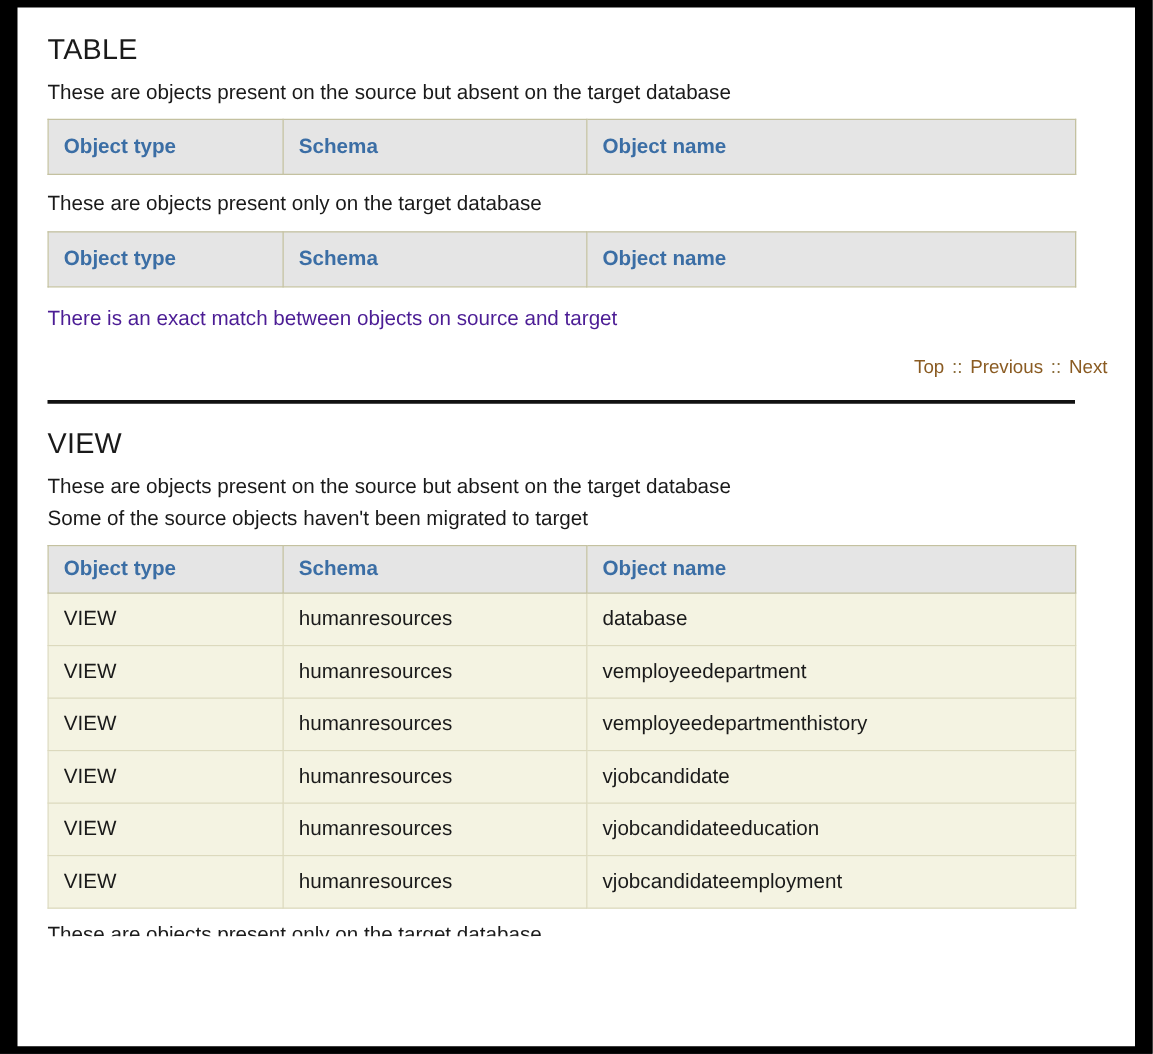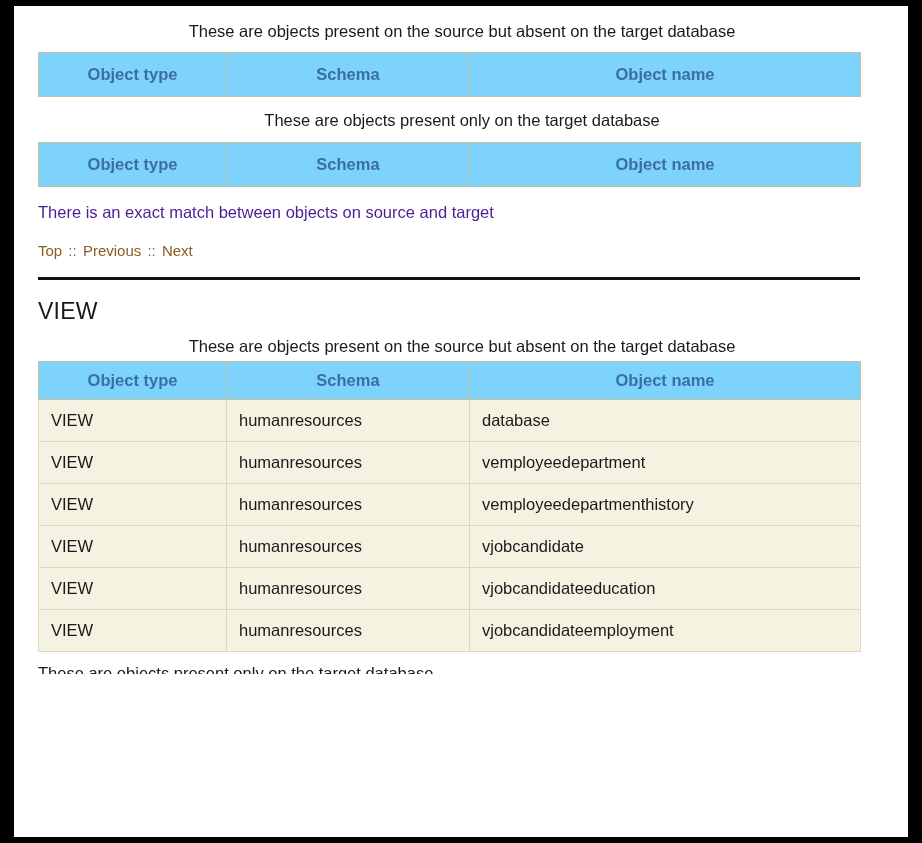--- a/index.html
+++ b/index.html
@@ -30,62 +30,62 @@
     font-weight: normal;
     color: #1a1a1a;
     margin: 6px 0 10px 0;
     letter-spacing: 0.2px;
   }
   p.desc {
     font-size: 16.5px;
     color: #1a1a1a;
     margin: 0 0 10px 0;
     line-height: 1.35;
-    text-align: center;
   }
   p.desc.tight {
     margin-bottom: 4px;
   }
   p.match {
     font-size: 16.5px;
     color: #4c1d95;
     margin: 16px 0 20px 0;
   }
   table.objs {
     border-collapse: collapse;
     width: 822px;
     margin: 0 0 12px 0;
     table-layout: fixed;
   }
   table.objs th {
-    background: #7dd3fc;
+    background: #e5e5e5;
     color: #3b6ea5;
     font-size: 16.5px;
     font-weight: bold;
-    text-align: center;
+    text-align: left;
     padding: 9px 12px;
     border: 1px solid #c4c1a0;
   }
   table.objs.empty th {
     padding: 12px 12px;
   }
   table.objs td {
     background: #f4f3e2;
     color: #1a1a1a;
     font-size: 16.5px;
     padding: 11px 12px;
     border: 1px solid #dcd9bd;
   }
   col.c1 { width: 188px; }
   col.c2 { width: 243px; }
   col.c3 { width: 391px; }
   .navlinks {
     font-size: 15px;
     color: #8a6d3b;
-    margin: 14px 0 18px 0;
+    margin: 14px 0 18px 16px;
+    text-align: right;
   }
   .navlinks a {
     color: #8a5b22;
     text-decoration: none;
   }
   .navlinks .sep {
     color: #8a6d3b;
     margin: 0 2px;
   }
   hr.divider {
@@ -101,20 +101,21 @@
     height: 10px;
     overflow: hidden;
   }
 </style>
 </head>
 <body>
 
 <div class="page">
   <div class="content">
 
+    <h1 class="section-title">TABLE</h1>
 
     <p class="desc">These are objects present on the source but absent on the target database</p>
 
     <table class="objs empty">
       <colgroup>
           <col class="c1">
           <col class="c2">
           <col class="c3">
         </colgroup>
       <thead>
@@ -151,20 +152,21 @@
       <a href="#">Previous</a>
       <span class="sep">::</span>
       <a href="#">Next</a>
     </div>
 
     <hr class="divider">
 
     <h1 class="section-title">VIEW</h1>
 
     <p class="desc tight">These are objects present on the source but absent on the target database</p>
+    <p class="desc">Some of the source objects haven't been migrated to target</p>
 
     <table class="objs">
       <colgroup>
           <col class="c1">
           <col class="c2">
           <col class="c3">
         </colgroup>
       <thead>
         <tr>
           <th>Object type</th>

